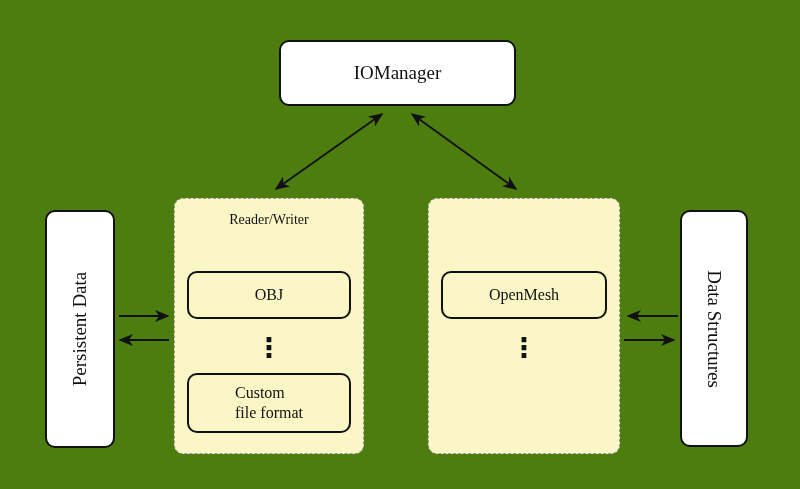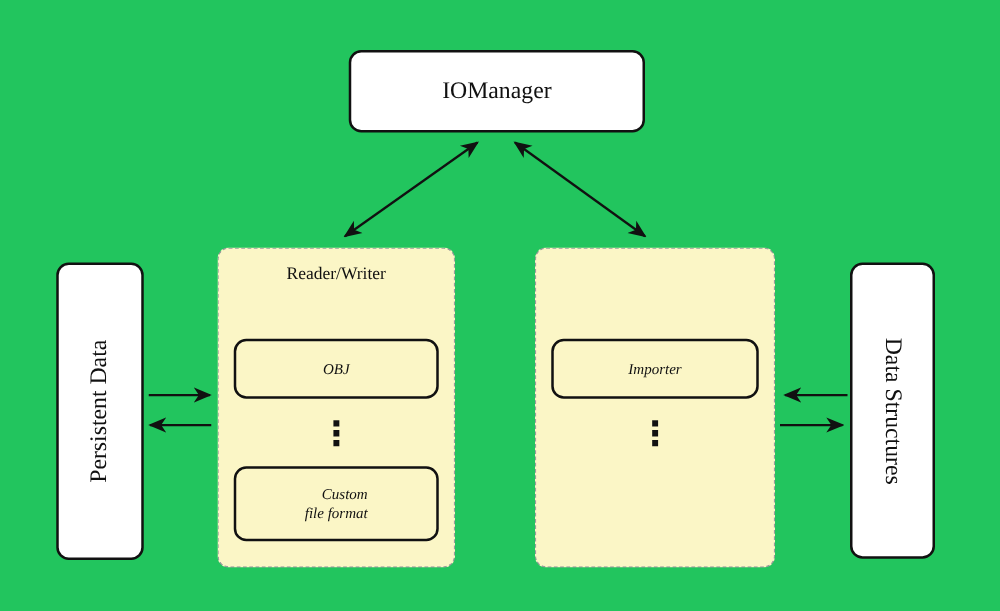--- a/index.html
+++ b/index.html
@@ -5,21 +5,21 @@
   :root{
     --group-fill:#FBF6C6;
     --group-border:#9C9C9C;
     --node-fill:#FFFFFF;
     --stroke:#111111;
   }
   html,body{margin:0;padding:0;background:#ffffff;}
   .canvas{
     position:relative;
     width:800px;height:489px;
-    background:#22c55e;
+    background:#4d7c0f;
     font-family:"Liberation Serif","DejaVu Serif",serif;
     color:#111;
     overflow:hidden;
   }
   .arrow-layer{position:absolute;left:0;top:0;width:800px;height:489px;}
   .arrow-layer line{stroke:var(--stroke,#111);stroke-width:1.8;}
   .arrow-layer marker path{fill:var(--stroke,#111);stroke:none;}
 
   .node{
     position:absolute;
@@ -50,26 +50,25 @@
   .group-title{
     position:absolute;left:0;right:0;top:13px;
     text-align:center;font-size:14px;
   }
   .inner-box{
     position:absolute;left:12px;right:12px;
     background:var(--group-fill,#FBF6C6);
     border:2.5px solid var(--stroke,#111);
     border-radius:10px;
     display:flex;align-items:center;justify-content:center;
-    text-align:right;
-    font-size:12px;
+    text-align:left;
+    font-size:16px;
     white-space:pre-line;
     line-height:1.25;
     box-sizing:border-box;
-    font-style:italic;
   }
   .inner-top{top:72px;height:48px;}
   .inner-bottom{top:174px;height:60px;}
   .dots{
     position:absolute;left:0;right:0;top:124px;height:48px;
     display:flex;align-items:center;justify-content:center;
     font-size:27px;font-weight:bold;
     font-family:"DejaVu Sans","Liberation Sans",sans-serif;
   }
 </style>
@@ -106,17 +105,17 @@
 
   <div class="group group-left">
     <div class="group-title">Reader/Writer</div>
     <div class="inner-box inner-top">OBJ</div>
     <div class="dots">⋮</div>
     <div class="inner-box inner-bottom">Custom
 file format</div>
   </div>
 
   <div class="group group-right">
-    <div class="inner-box inner-top">Importer</div>
+    <div class="inner-box inner-top">OpenMesh</div>
     <div class="dots">⋮</div>
   </div>
 
 </div>
 
 </body></html>

